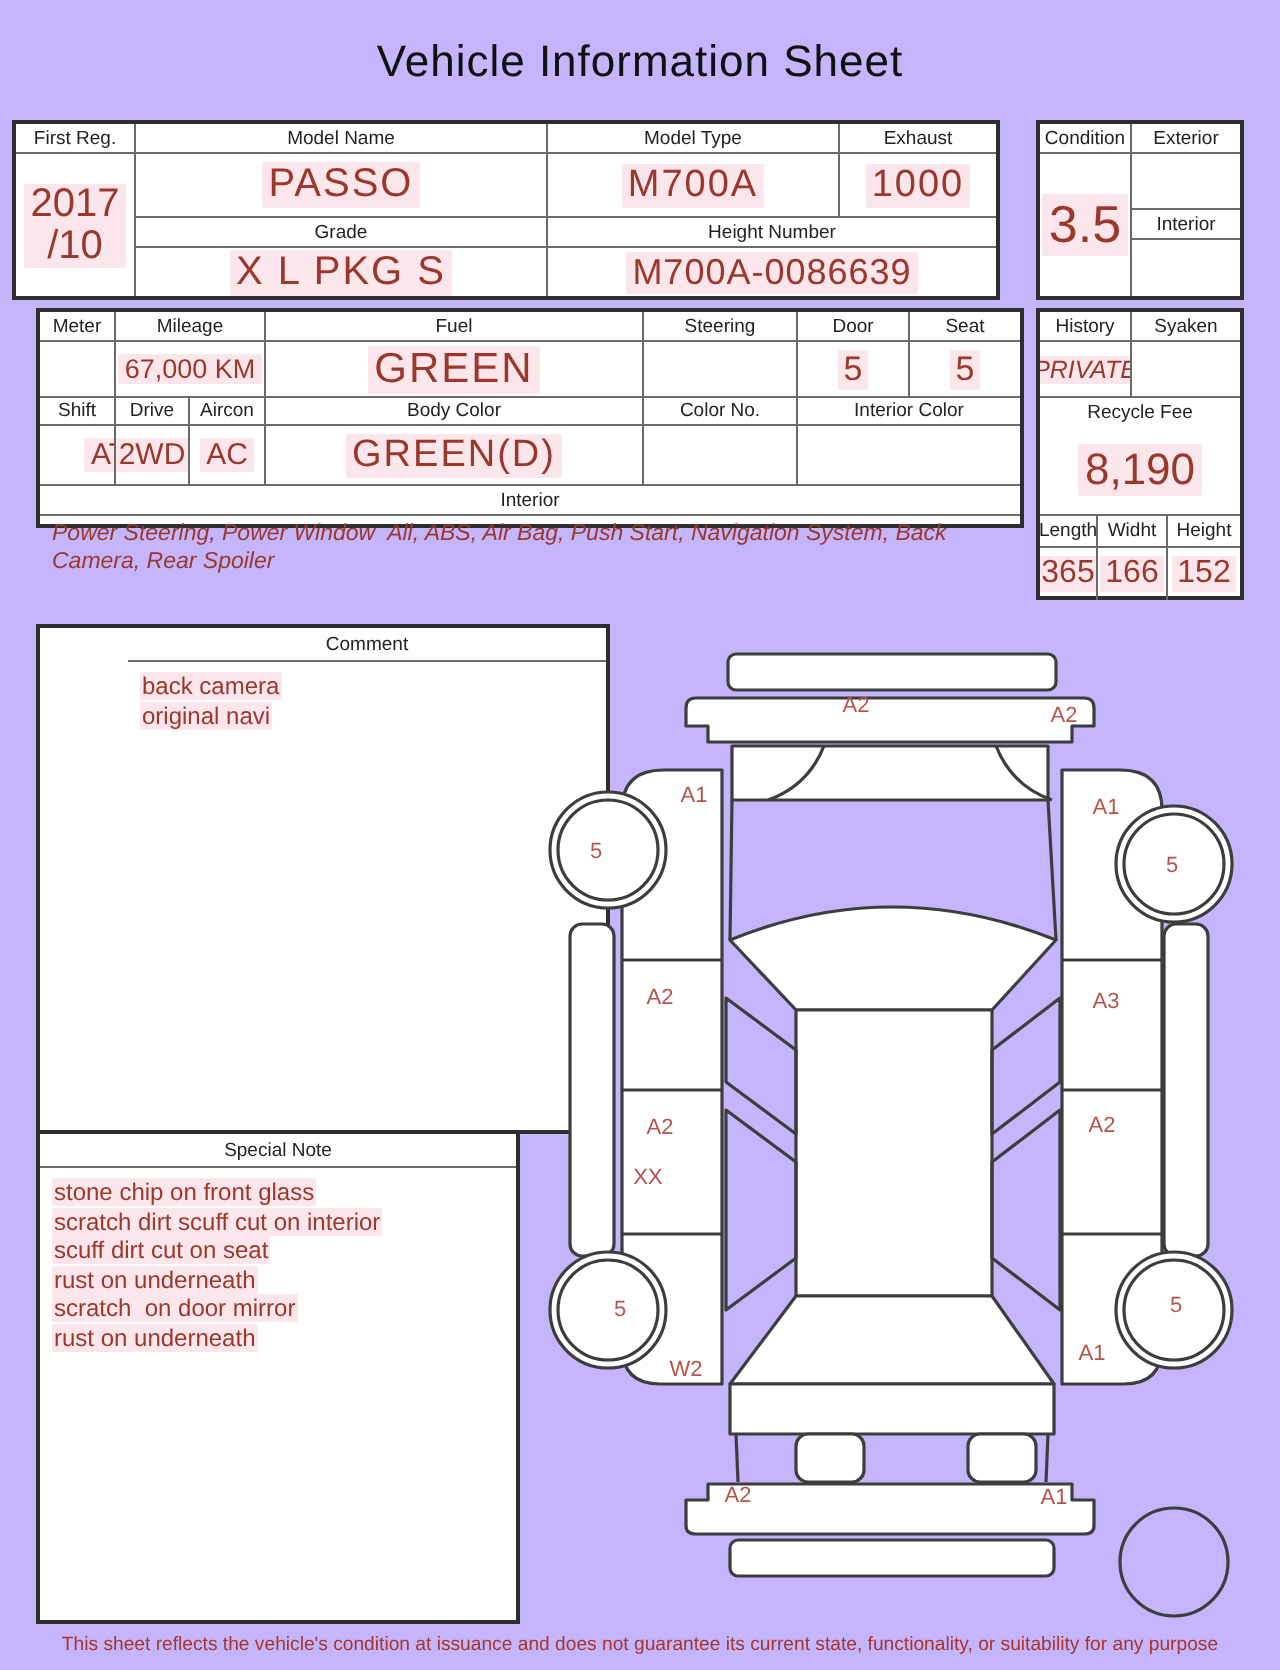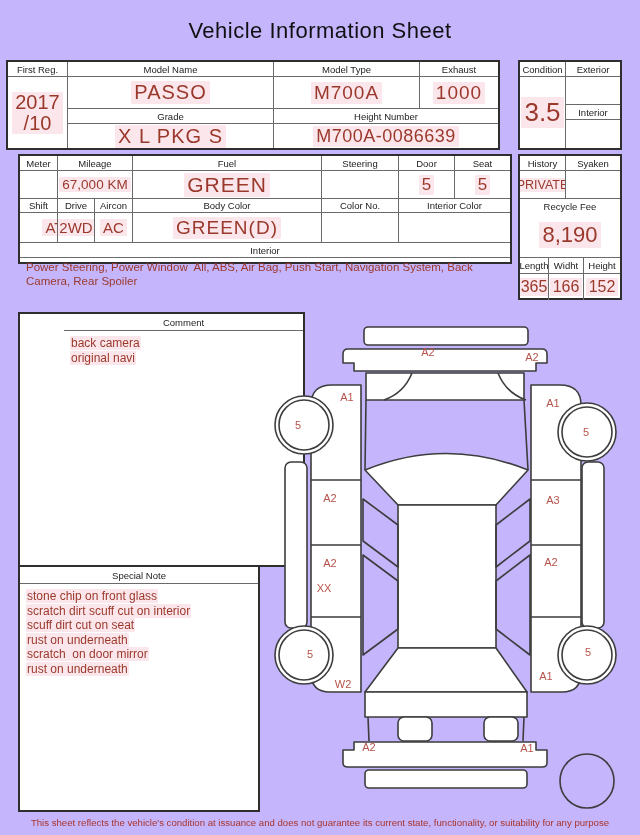--- a/index.html
+++ b/index.html
@@ -43,21 +43,21 @@
     grid-template-columns:46px 54px;
     grid-template-rows:15px 28px 15px 28px;}
   .v-cond{grid-row:2/5;font-size:26px;}
   
   #spec-table{left:18px;top:154px;width:494px;height:110px;}
   #spec-a{grid-template-columns:38px 75px 189px 77px 56px 55px;grid-template-rows:15px 28px;}
   #spec-b{grid-template-columns:38px 37px 38px 189px 77px 111px;grid-template-rows:14px 30px;}
   #equip-hdr{height:15px;border-bottom:1px solid var(--line-mid);}
   #equip-text{
     height:44px;padding:2px 6px 0 6px;font-size:11.5px;line-height:14px;
-    color:var(--value-red);white-space:pre-wrap;overflow:hidden;
+    color:var(--value-red);white-space:pre-wrap;overflow:hidden;font-style:italic;
   }
   
   #hist-box{left:518px;top:154px;width:104px;height:146px;}
   #hist-a{grid-template-columns:46px 54px;grid-template-rows:15px 28px;}
   #recycle-hdr{height:14px;}
   #recycle-val{height:45px;border-bottom:1px solid var(--line-mid);font-size:22px;justify-content:center;}
   #dims{grid-template-columns:29px 35px 36px;grid-template-rows:16px 26px;}
   
   #comment-box{left:18px;top:312px;width:287px;height:255px;padding-left:44px;}
   #note-box{left:18px;top:565px;width:242px;height:247px;}
@@ -179,21 +179,21 @@
       <div class="cell val bb"></div>
     </div>
     <div class="cell hdr" id="equip-hdr">Interior</div>
     <div id="equip-text">Power Steering, Power Window  All, ABS, Air Bag, Push Start, Navigation System, Back Camera, Rear Spoiler</div>
   </div>
 
   <div class="box" id="hist-box">
     <div class="grid" id="hist-a">
       <div class="cell hdr br bb">History</div>
       <div class="cell hdr bb">Syaken</div>
-      <div class="cell val br bb" style="font-size:12.5px;">
+      <div class="cell val br bb" style="font-size:12.5px;font-style:italic;">
           <span class="hl">PRIVATE</span>
         </div>
       <div class="cell val bb"></div>
     </div>
     <div class="cell hdr" id="recycle-hdr">Recycle Fee</div>
     <div class="cell val" id="recycle-val">
         <span class="hl">8,190</span>
       </div>
     <div class="grid" id="dims">
       <div class="cell hdr br bb">Length</div>

